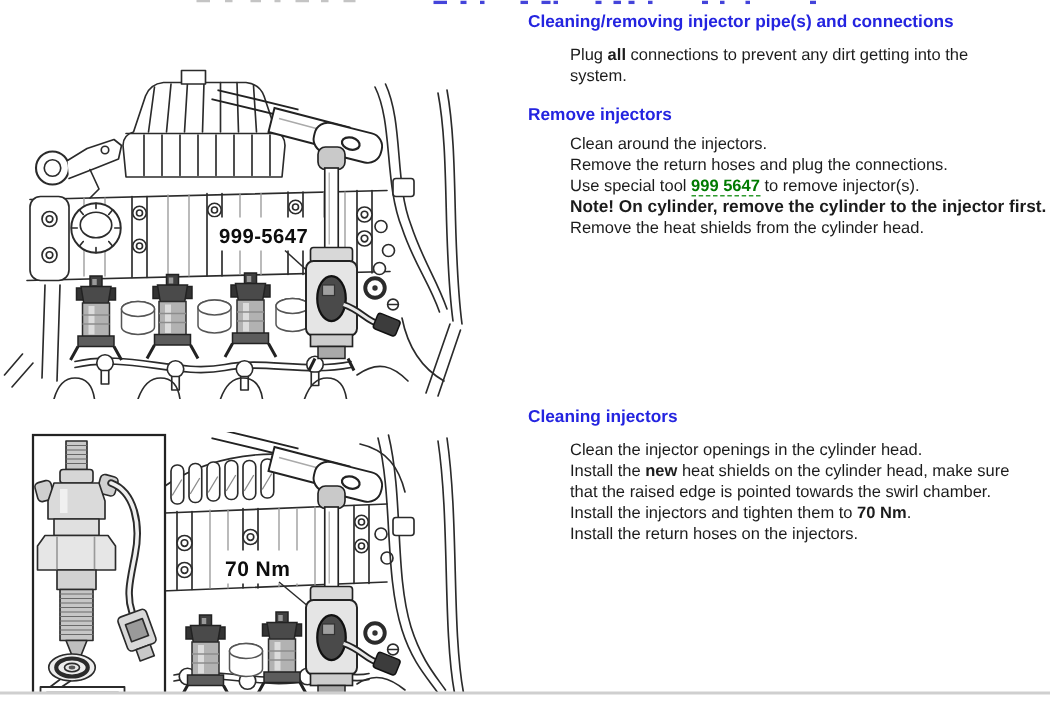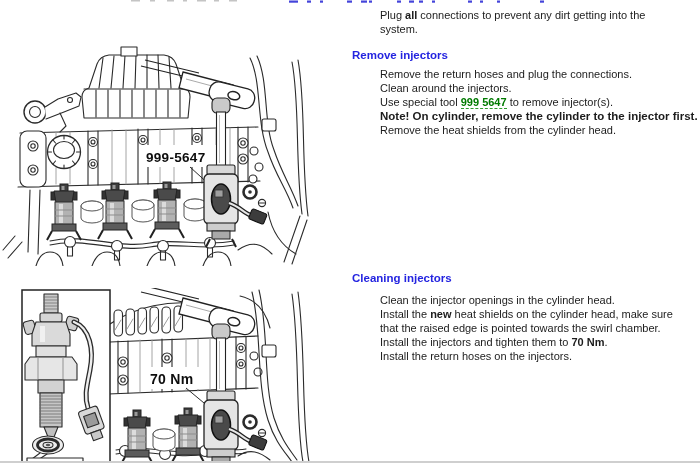--- a/index.html
+++ b/index.html
@@ -291,24 +291,25 @@
           <rect x="27" y="170" width="56" height="14" fill="#fff" stroke-width="1.2"></rect>
           <path d="M 31,173.5 L 79,173.5" stroke-width="0.8"></path>
         </g>
       </g>
     </svg>
   </figure>
 
   <div class="divider"></div>
 
   <section class="textcol" id="sec-remove">
+    <h2 class="blue">Cleaning/removing injector pipe(s) and connections</h2>
     <p><span>Plug </span><b>all</b><span> connections to prevent any dirt getting into the system.</span></p>
     <h2 class="blue mt tight">Remove injectors</h2>
+    <p>Clean around the injectors.</p>
     <p>Remove the return hoses and plug the connections.</p>
-    <p>Clean around the injectors.</p>
     <p><span>Use special tool </span><a class="tool" href="#">999 5647</a><span> to remove injector(s).</span></p>
     <p class="note">Note! On cylinder, remove the cylinder to the injector first.</p>
     <p>Remove the heat shields from the cylinder head.</p>
   </section>
 
   <section class="textcol" id="sec-install">
     <h2 class="blue">Cleaning injectors</h2>
     <p>Clean the injector openings in the cylinder head.</p>
     <p><span>Install the </span><b>new</b><span> heat shields on the cylinder head, make sure that the raised edge is pointed towards the swirl chamber.</span></p>
     <p><span>Install the injectors and tighten them to </span><b>70 Nm</b><span>.</span></p>

